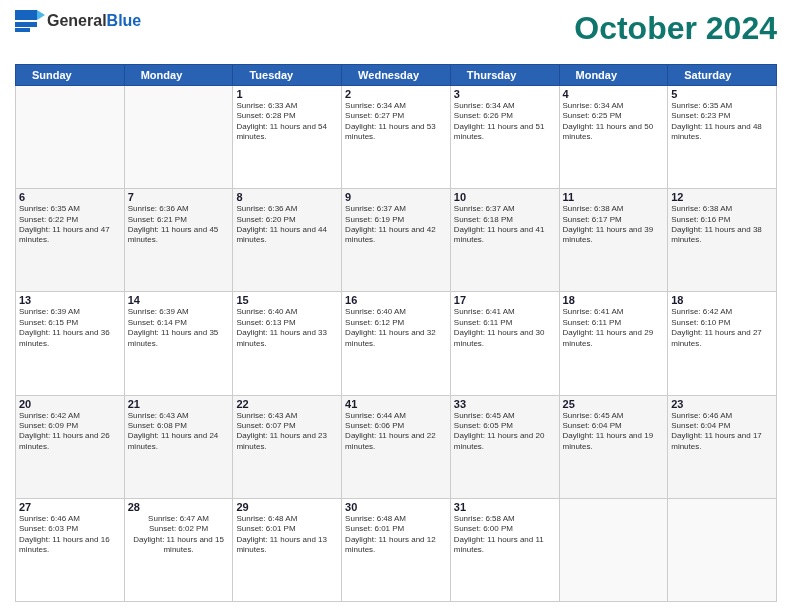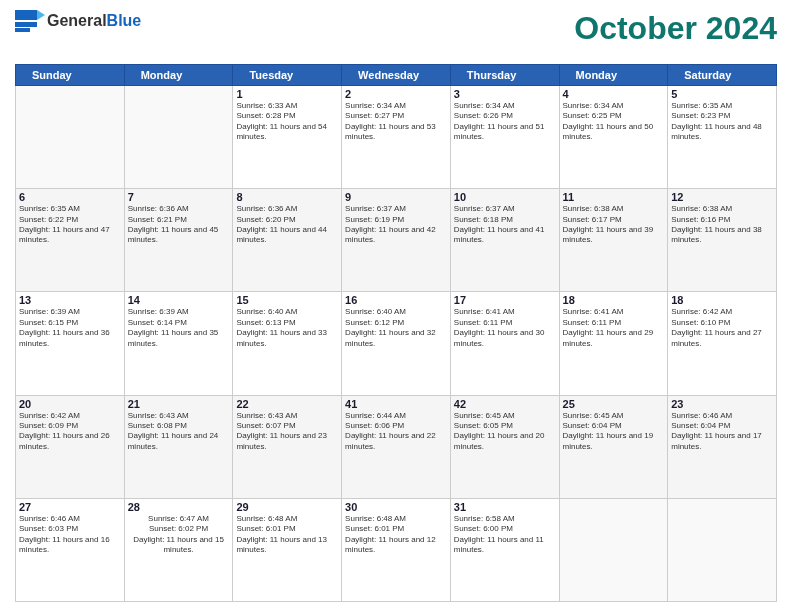--- a/index.html
+++ b/index.html
@@ -262,21 +262,21 @@
 Sunset: 6:07 PM
 Daylight: 11 hours and 23 minutes.</div>
           </td>
           <td>
             <span class="day-num">41</span>
             <div class="day-info" style="white-space: pre-line;">Sunrise: 6:44 AM
 Sunset: 6:06 PM
 Daylight: 11 hours and 22 minutes.</div>
           </td>
           <td>
-            <span class="day-num">42</span>
+            <span class="day-num">33</span>
             <div class="day-info" style="white-space: pre-line;">Sunrise: 6:45 AM
 Sunset: 6:05 PM
 Daylight: 11 hours and 20 minutes.</div>
           </td>
           <td>
             <span class="day-num">25</span>
             <div class="day-info" style="white-space: pre-line;">Sunrise: 6:45 AM
 Sunset: 6:04 PM
 Daylight: 11 hours and 19 minutes.</div>
           </td>

